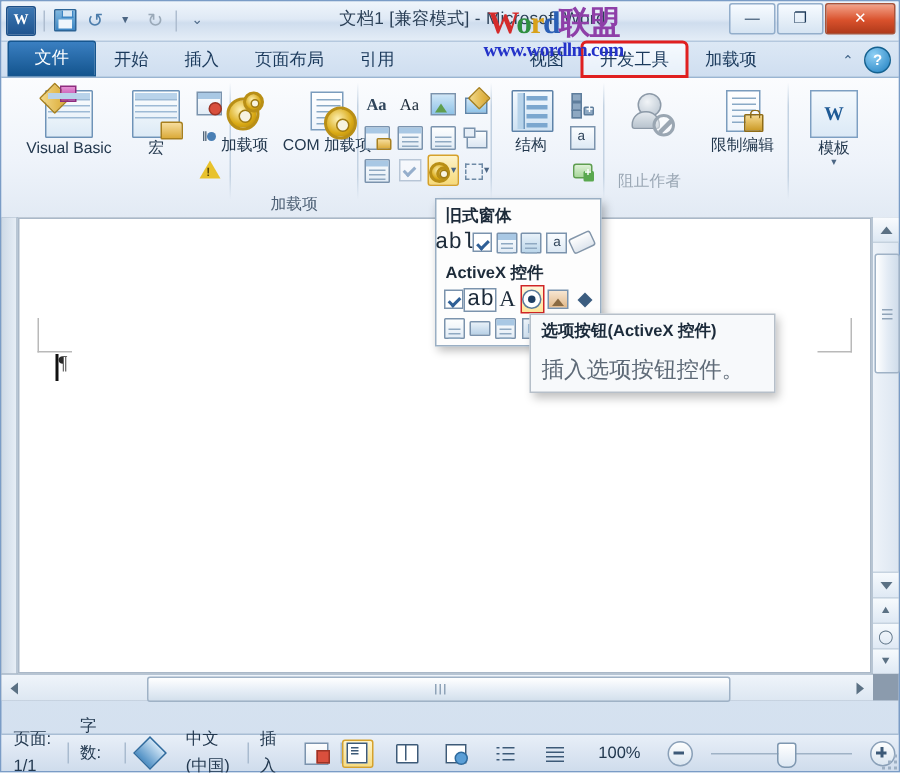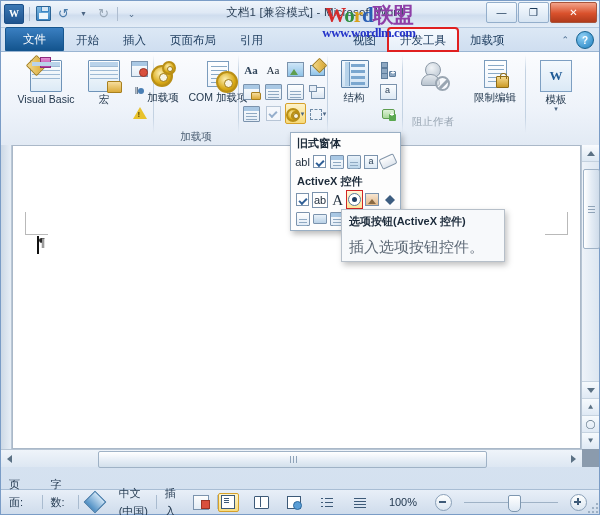--- a/index.html
+++ b/index.html
@@ -245,21 +245,21 @@
     border-radius:50%;background:#1f3f63;}
   .bigA{font-family:"Liberation Serif",serif;font-size:15px;color:#1d2b3a;line-height:14px;}
   .spin-ico{position:relative;width:13px;height:14px;}
   .spin-ico:before{content:"";position:absolute;left:2px;top:1px;border-left:5px solid transparent;border-right:5px solid transparent;border-bottom:5px solid #3c5d80;}
   .spin-ico:after{content:"";position:absolute;left:2px;bottom:1px;border-left:5px solid transparent;border-right:5px solid transparent;border-top:5px solid #3c5d80;}
   .scrollctl{position:relative;width:14px;height:13px;border:1px solid #7b93ad;background:linear-gradient(#eef5fb,#cfe0ef);}
   .scrollctl:after{content:"";position:absolute;left:3px;top:3px;width:6px;height:6px;background:#9fbcd7;}
   .img-ctl{width:14px;height:13px;border:1px solid #7b93ad;background:linear-gradient(#f7e6d2,#e2b98a);position:relative;}
   .img-ctl:after{content:"";position:absolute;left:2px;bottom:1px;width:0;height:0;border-left:4px solid transparent;border-right:4px solid transparent;border-bottom:5px solid #8a6a42;}
   .toggle-ico{width:14px;height:9px;border:1px solid #7b93ad;border-radius:1px;background:linear-gradient(#e8f1f9,#b9d1e6);}
-  .abl{font-family:Liberation Sans, sans-serif;font-size:11px;color:#1d2b3a;line-height:14px;}
+  .abl{font-family:Liberation Mono, monospace;font-size:15px;color:#1d2b3a;line-height:14px;}
   .eraser{
     width:14px;height:9px;border:1px solid #8396aa;border-radius:2px;
     background:linear-gradient(#fdfdfd,#dfe6ee);transform:rotate(-25deg);
   }
   .struct-ico{
     width:26px;height:26px;border:1px solid #5d82a8;border-radius:1px;
     background:linear-gradient(#f3f9fe,#cfe2f3);position:relative;
   }
   .struct-ico:before{
     content:"";position:absolute;left:9px;top:3px;right:3px;height:3px;background:#7ba7cf;
@@ -297,21 +297,21 @@
   .gal-cell{
     width:17px;height:17px;display:flex;align-items:center;justify-content:center;
     border:1px solid transparent;margin-right:0px;position:relative;
   }
   .gal-cell.sel{
     border:1.5px solid #d02626;background:linear-gradient(#fff6d8,#ffe79c);
   }
 
   
   .tooltip{
-    position:absolute;left:340px;top:208px;width:148px;
+    position:absolute;left:352px;top:208px;width:148px;
     background:#f7f9fb;border:1px solid #b6bfc9;
     box-shadow:2px 3px 6px rgba(0,0,0,.25);
     z-index:70;padding:4px 7px 7px 7px;
   }
   .tt-title{font-size:11px;color:#1b2a3a;font-weight:bold;line-height:14px;}
   .tt-body{font-size:15px;color:#5e6a77;line-height:14px;margin-top:12px;}
 
   
   .docwrap{
     position:absolute;left:0;right:0;top:144px;bottom:47px;
@@ -379,21 +379,21 @@
   
   .status{
     position:absolute;left:0;right:0;bottom:0;height:24px;
     background:linear-gradient(#e8eff8,#cfdcec);
     border-top:1px solid #a8bdd4;display:flex;align-items:center;
   }
   .st-item{
     font-size:11px;color:#22384f;padding:0 8px;height:18px;line-height:18px;display:flex;align-items:center;gap:4px;
   }
   .st-sep{width:1px;height:14px;background:#a9bbcf;}
-  .st-right{margin-left:auto;display:flex;align-items:center;gap:12px;padding-right:12px;}
+  .st-right{margin-left:auto;display:flex;align-items:center;gap:12px;padding-right:2px;}
   .viewbtn{
     width:19px;height:17px;display:flex;align-items:center;justify-content:center;
     border:1px solid transparent;border-radius:2px;position:relative;
   }
   .viewbtn.active{border:1px solid #d6a12a;background:linear-gradient(#fdf4cc,#f8dd80);}
   .vb-print{width:12px;height:12px;border:1.5px solid #3d5a78;background:#fff;}
   .vb-print:after{content:"";position:absolute;left:5.5px;top:4px;width:5px;height:1px;background:#3d5a78;box-shadow:0 2px 0 #3d5a78,0 4px 0 #3d5a78;}
   .vb-read{width:13px;height:11px;border:1.5px solid #3d5a78;border-radius:1px;position:relative;background:#fff;}
   .vb-read:after{content:"";position:absolute;left:5px;top:-1px;width:1.5px;height:11px;background:#3d5a78;}
   .vb-web{width:12px;height:11px;border:1.5px solid #3d5a78;background:#fff;position:relative;}

